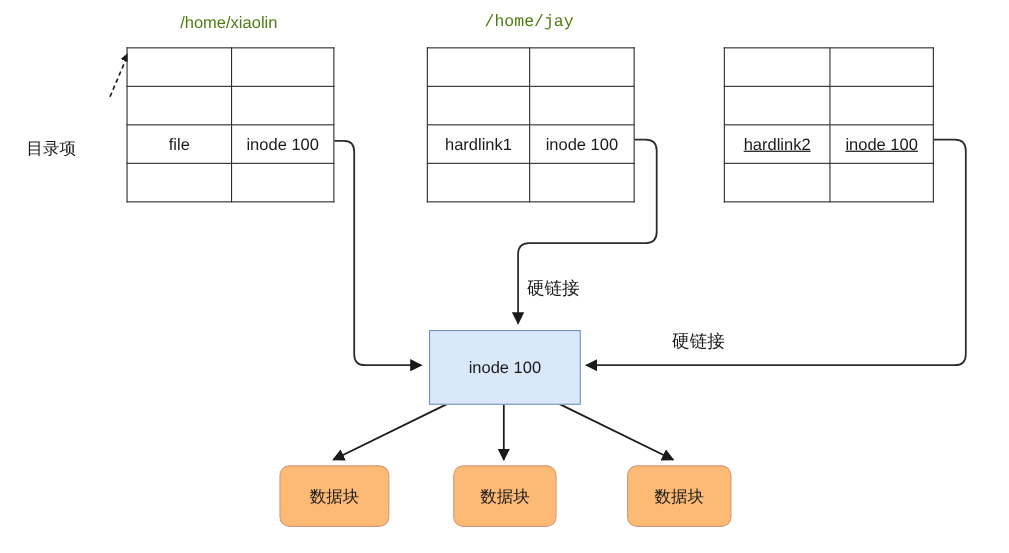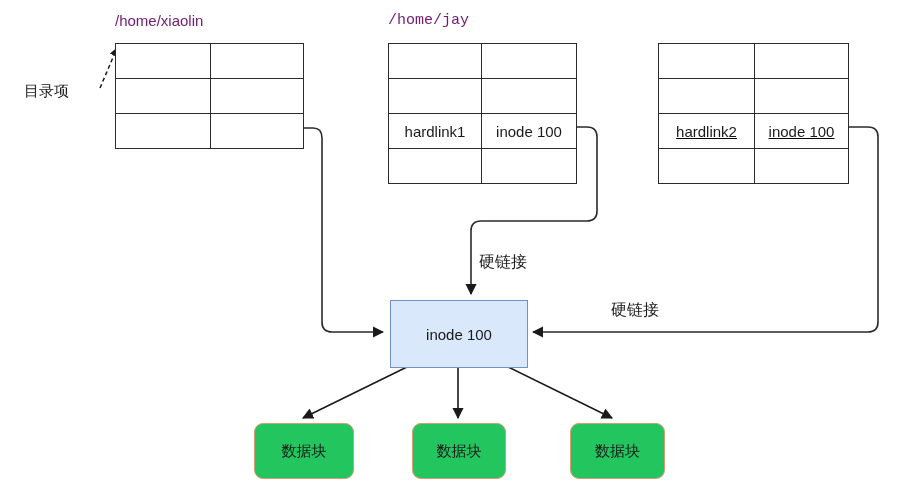--- a/index.html
+++ b/index.html
@@ -19,23 +19,23 @@
     position: absolute;
     left: 0;
     top: 0;
     width: 917px;
     height: 503px;
     pointer-events: none;
   }
   .dir-title {
     position: absolute;
     font-size: 15px;
-    color: #701a75;
+    color: #4d7c0f;
     white-space: nowrap;
-    text-align: left;
+    text-align: center;
   }
   .dir-table {
     position: absolute;
     border-collapse: collapse;
     table-layout: fixed;
   }
   .dir-table td {
     border: 1.6px solid #2b2b2b;
     height: 34px;
     font-size: 15px;
@@ -53,40 +53,41 @@
     background: #dae8fc;
     border: 1.6px solid #7191c4;
     font-size: 15px;
     color: #1a1a1a;
     display: flex;
     align-items: center;
     justify-content: center;
   }
   .data-block {
     position: absolute;
-    background: #22c55e;
+    background: #fdba74;
     border: 1.6px solid #d79b76;
     border-radius: 9px;
     font-size: 15px;
     color: #1a1a1a;
     display: flex;
     align-items: center;
     justify-content: center;
   }
   .edge-label {
     position: absolute;
     font-size: 16px;
     color: #1a1a1a;
     white-space: nowrap;
   }
   .side-label {
     position: absolute;
     font-size: 15px;
     color: #1a1a1a;
     white-space: nowrap;
+    margin-top: 44px;
   }
 </style>
 </head>
 <body>
 
 <div id="canvas">
 
   <svg class="layer" viewBox="0 0 917 503">
     <defs>
       <marker id="arrow" viewBox="0 0 10 10" refX="9" refY="5" markerWidth="7" markerHeight="7" orient="auto-start-reverse">
@@ -116,20 +117,24 @@
 
   <table class="dir-table" style="left:115px; top:43px; width:186px;">
     <tbody>
       <tr>
         <td style="width:94px;"></td>
         <td style="width:92px;"></td>
       </tr>
       <tr>
         <td></td>
         <td></td>
+      </tr>
+      <tr>
+        <td class="cell-name-hl">file</td>
+        <td class="cell-inode-hl">inode 100</td>
       </tr>
       <tr>
         <td></td>
         <td></td>
       </tr>
     </tbody>
   </table>
 
   <div class="dir-title" style="left:388px; top:12px; width:186px;font-family:Liberation Mono, monospace;">/home/jay</div>
 

